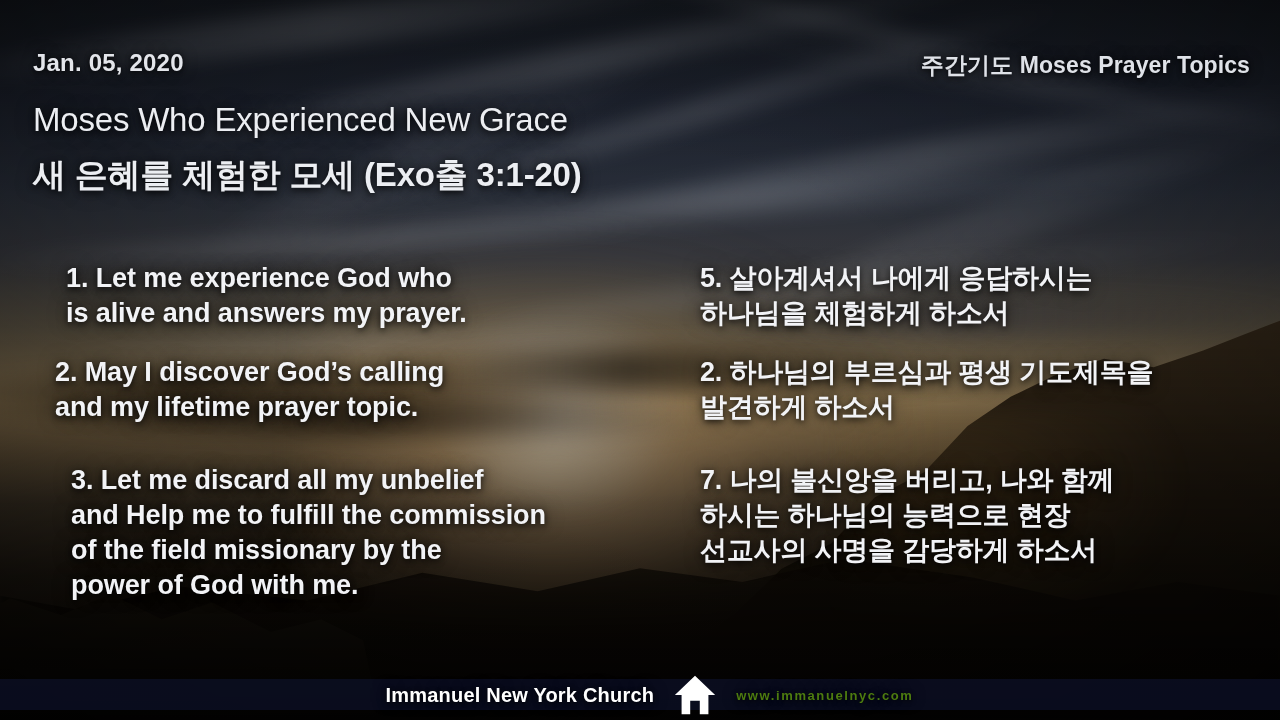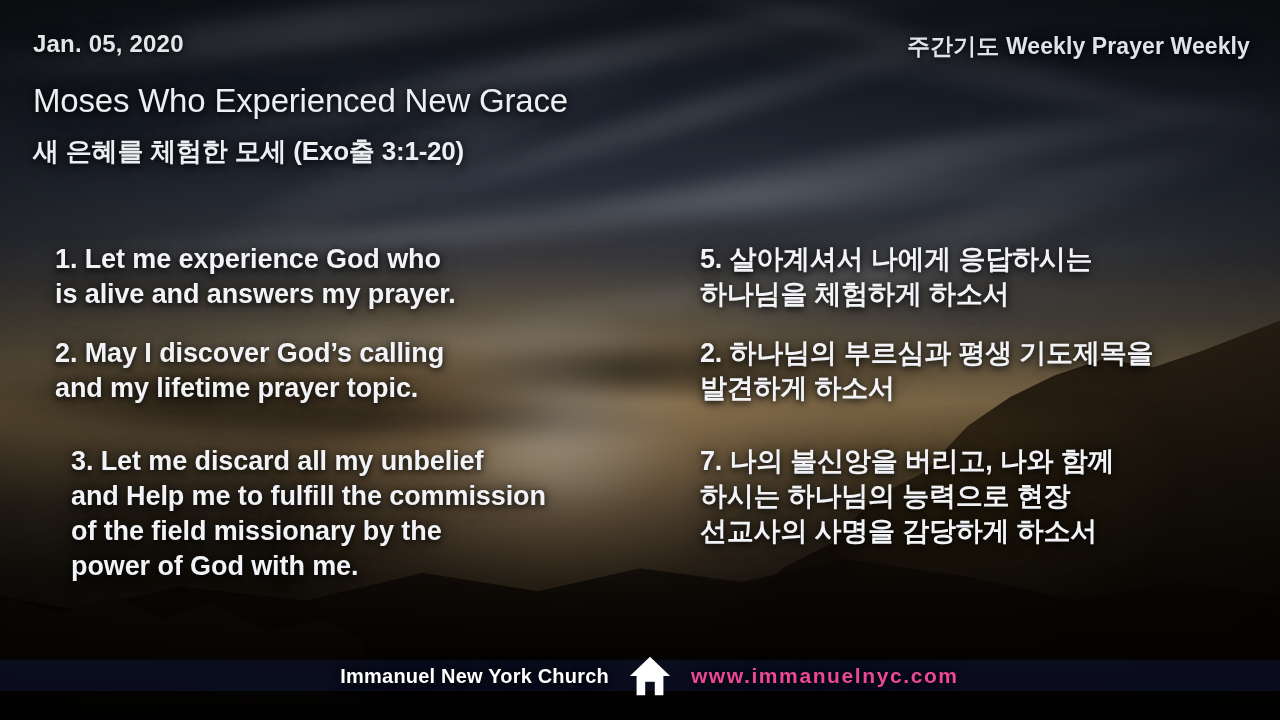--- a/index.html
+++ b/index.html
@@ -138,21 +138,21 @@
   }
   
   .bg-vignette {
     position: absolute; inset: 0;
     background:
       radial-gradient(ellipse at 50% 45%, rgba(0,0,0,0) 30%, rgba(0,0,0,0.34) 78%, rgba(0,0,0,0.58) 100%),
       linear-gradient(to bottom, rgba(0,0,0,0.30) 0%, rgba(0,0,0,0.08) 28%, rgba(0,0,0,0.10) 55%, rgba(0,0,0,0.42) 86%, rgba(0,0,0,0.70) 100%);
   }
 
   
-  .content { position: absolute; inset: 0; }
+  .content { position: absolute; inset: 0; margin-top: 19px; }
 
   .t-shadow  { text-shadow: 0 1px 5px rgba(0,0,0,0.75), 0 0 14px rgba(0,0,0,0.55); }
   .t-shadow2 { text-shadow: 0 2px 6px rgba(0,0,0,0.80), 0 0 18px rgba(0,0,0,0.60); }
 
   .date {
     position: absolute; left: 33px; top: 30px;
     font-size: 24px; font-weight: 600; letter-spacing: .2px;
     color: #e3e5ea;
   }
   .header-right {
@@ -161,40 +161,40 @@
     color: #dfe2e8;
   }
   .title-en {
     position: absolute; left: 33px; top: 82px;
     font-size: 33px; font-weight: 400; letter-spacing: -0.2px;
     color: #eceef2;
     white-space: nowrap;
   }
   .title-ko {
     position: absolute; left: 33px; top: 134px;
-    font-size: 26px; font-weight: 700; letter-spacing: -0.2px;
+    font-size: 33px; font-weight: 700; letter-spacing: -0.2px;
     color: #eceef2;
     white-space: nowrap;
   }
 
   .cols { position: absolute; left: 0; top: 232px; width: 1280px; }
   .col-en { position: absolute; left: 55px;  width: 620px; }
   .col-ko { position: absolute; left: 700px; width: 570px; }
 
   .pt {
     font-size: 27px;
     font-weight: 600;
     line-height: 1.30;
     color: #f2f3f6;
     white-space: pre-line;
   }
   .col-en .pt { letter-spacing: -0.1px; }
   .col-ko .pt { letter-spacing: -0.2px; font-weight: 700; }
 
-  .en-1 { position: absolute; left: 0; top: 10px; }
+  .en-1 { position: absolute; left: 11px; top: 10px; }
   .en-2 { position: absolute; left: 0; top: 104px; }
   .en-3 { position: absolute; left: 16px; top: 212px; }
 
   .ko-1 { position: absolute; left: 0; top: 10px; }
   .ko-2 { position: absolute; left: 0; top: 104px; }
   .ko-3 { position: absolute; left: 0; top: 212px; }
 
   
   .footer-bar {
     position: absolute; left: 0; right: 0; top: 660px; height: 31px;
@@ -203,21 +203,21 @@
   .footer {
     position: absolute; left: 0; right: 0; top: 640px; height: 72px;
     display: flex; align-items: center; justify-content: center;
     gap: 18px;
     padding-left: 19px;
   }
   .footer-name {
     font-size: 20px; font-weight: 700; letter-spacing: .2px; color: #ffffff;
   }
   .footer-url {
-    font-size: 21px; font-weight: 600; letter-spacing: 1.6px; color: #ec4899;
+    font-size: 13px; font-weight: 600; letter-spacing: 1.6px; color: #4d7c0f;
   }
   .home-icon { display: block; width: 46px; height: 46px; flex: 0 0 auto; }
 </style>
 </head>
 <body>
 
 <div class="slide">
 
   <div class="bg">
     <div class="bg-sky"></div>
@@ -247,21 +247,21 @@
     <div class="ridge-bottom"></div>
     <div class="ridge-left"></div>
 
     <div class="bg-vignette"></div>
   </div>
 
   <div class="content">
 
     <div class="date t-shadow">Jan. 05, 2020</div>
 
-    <div class="header-right t-shadow">주간기도 Weekly Prayer Weekly</div>
+    <div class="header-right t-shadow">주간기도 Moses Prayer Topics</div>
 
     <div class="title-en t-shadow2">Moses Who Experienced New Grace</div>
 
     <div class="title-ko t-shadow2">새 은혜를 체험한 모세 (Exo출 3:1-20)</div>
 
     <div class="cols">
 
       <div class="col-en">
         <div class="pt en-1 t-shadow2">1. Let me experience God who
 is alive and answers my prayer.</div>

